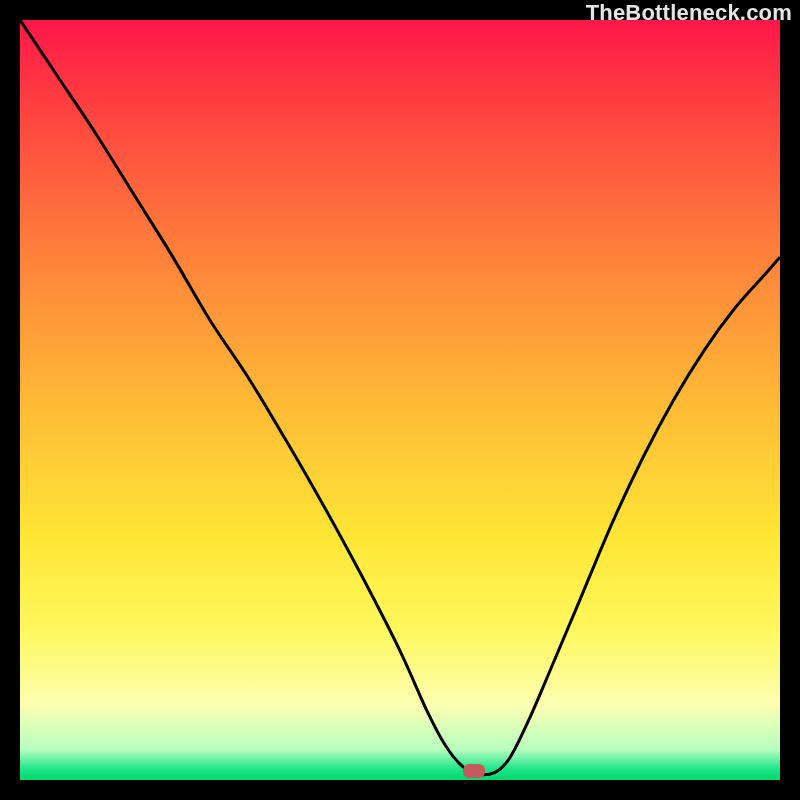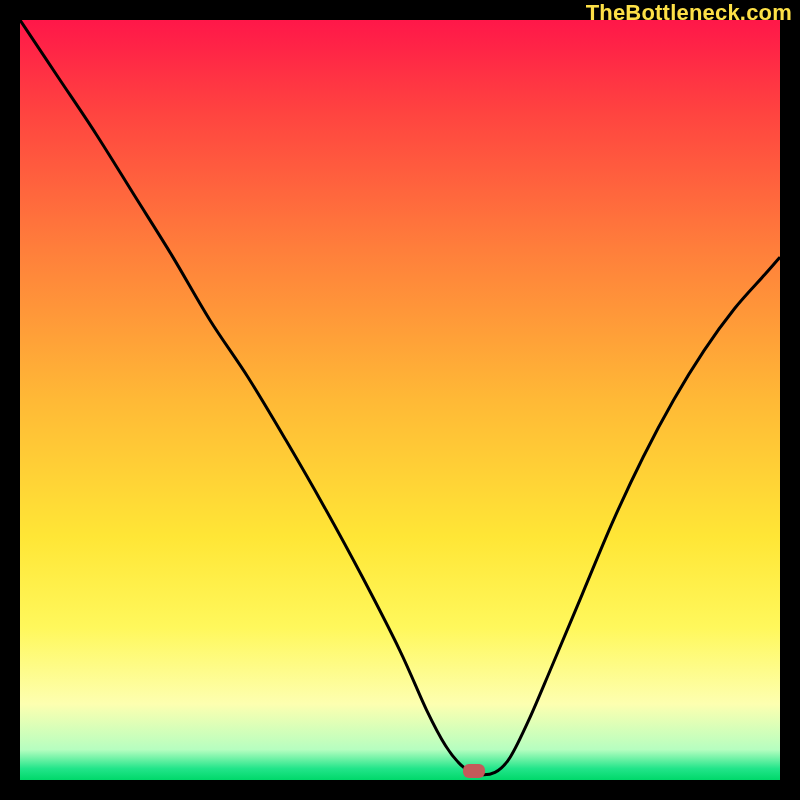--- a/index.html
+++ b/index.html
@@ -52,21 +52,21 @@
     width: 760px;
     height: 760px;
   }
   .watermark {
     position: absolute;
     top: 0;
     right: 8px;
     font-family: Arial, Helvetica, sans-serif;
     font-size: 22px;
     font-weight: bold;
-    color: #fde047;
+    color: #e5e5e5;
     letter-spacing: 0.2px;
   }
   .marker {
     position: absolute;
     width: 22px;
     height: 14px;
     border-radius: 6px;
     background: #c45a5a;
     transform: translate(-50%, -50%);
   }

